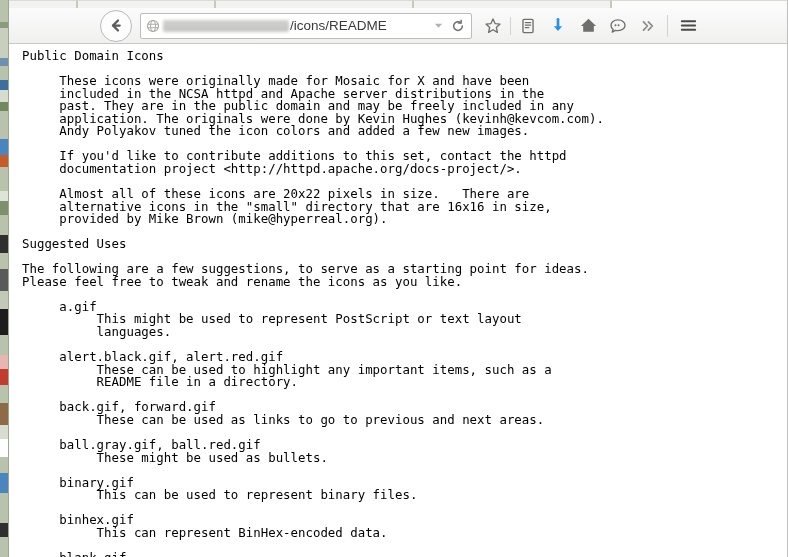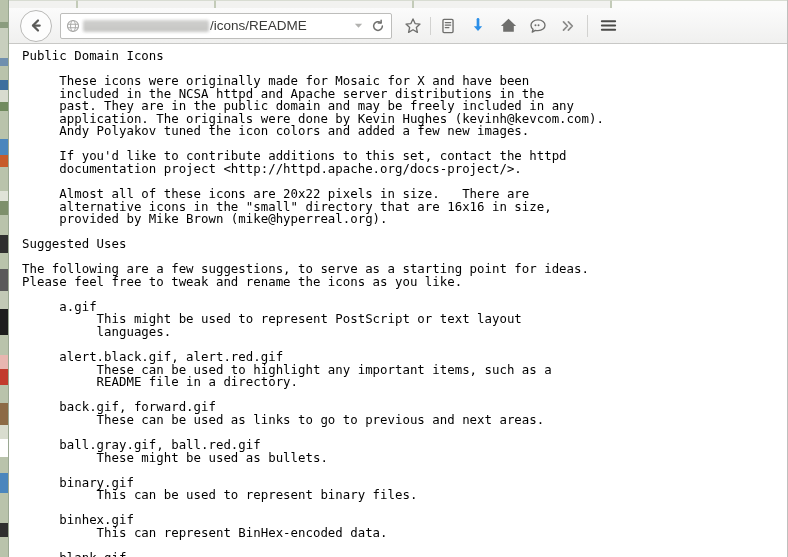--- a/index.html
+++ b/index.html
@@ -70,20 +70,21 @@
   #navbar {
     position: absolute;
     left: 0; top: 8px;
     width: 780px; height: 36px;
     background: linear-gradient(#fbfbfb, #f0f0ef);
     border-bottom: 1px solid #c8c8c6;
     box-sizing: border-box;
     display: flex;
     align-items: center;
     padding: 0 6px;
+    justify-content: center;
   }
 
   .nav-btn {
     flex: 0 0 auto;
     display: flex;
     align-items: center;
     justify-content: center;
     cursor: default;
   }
 

